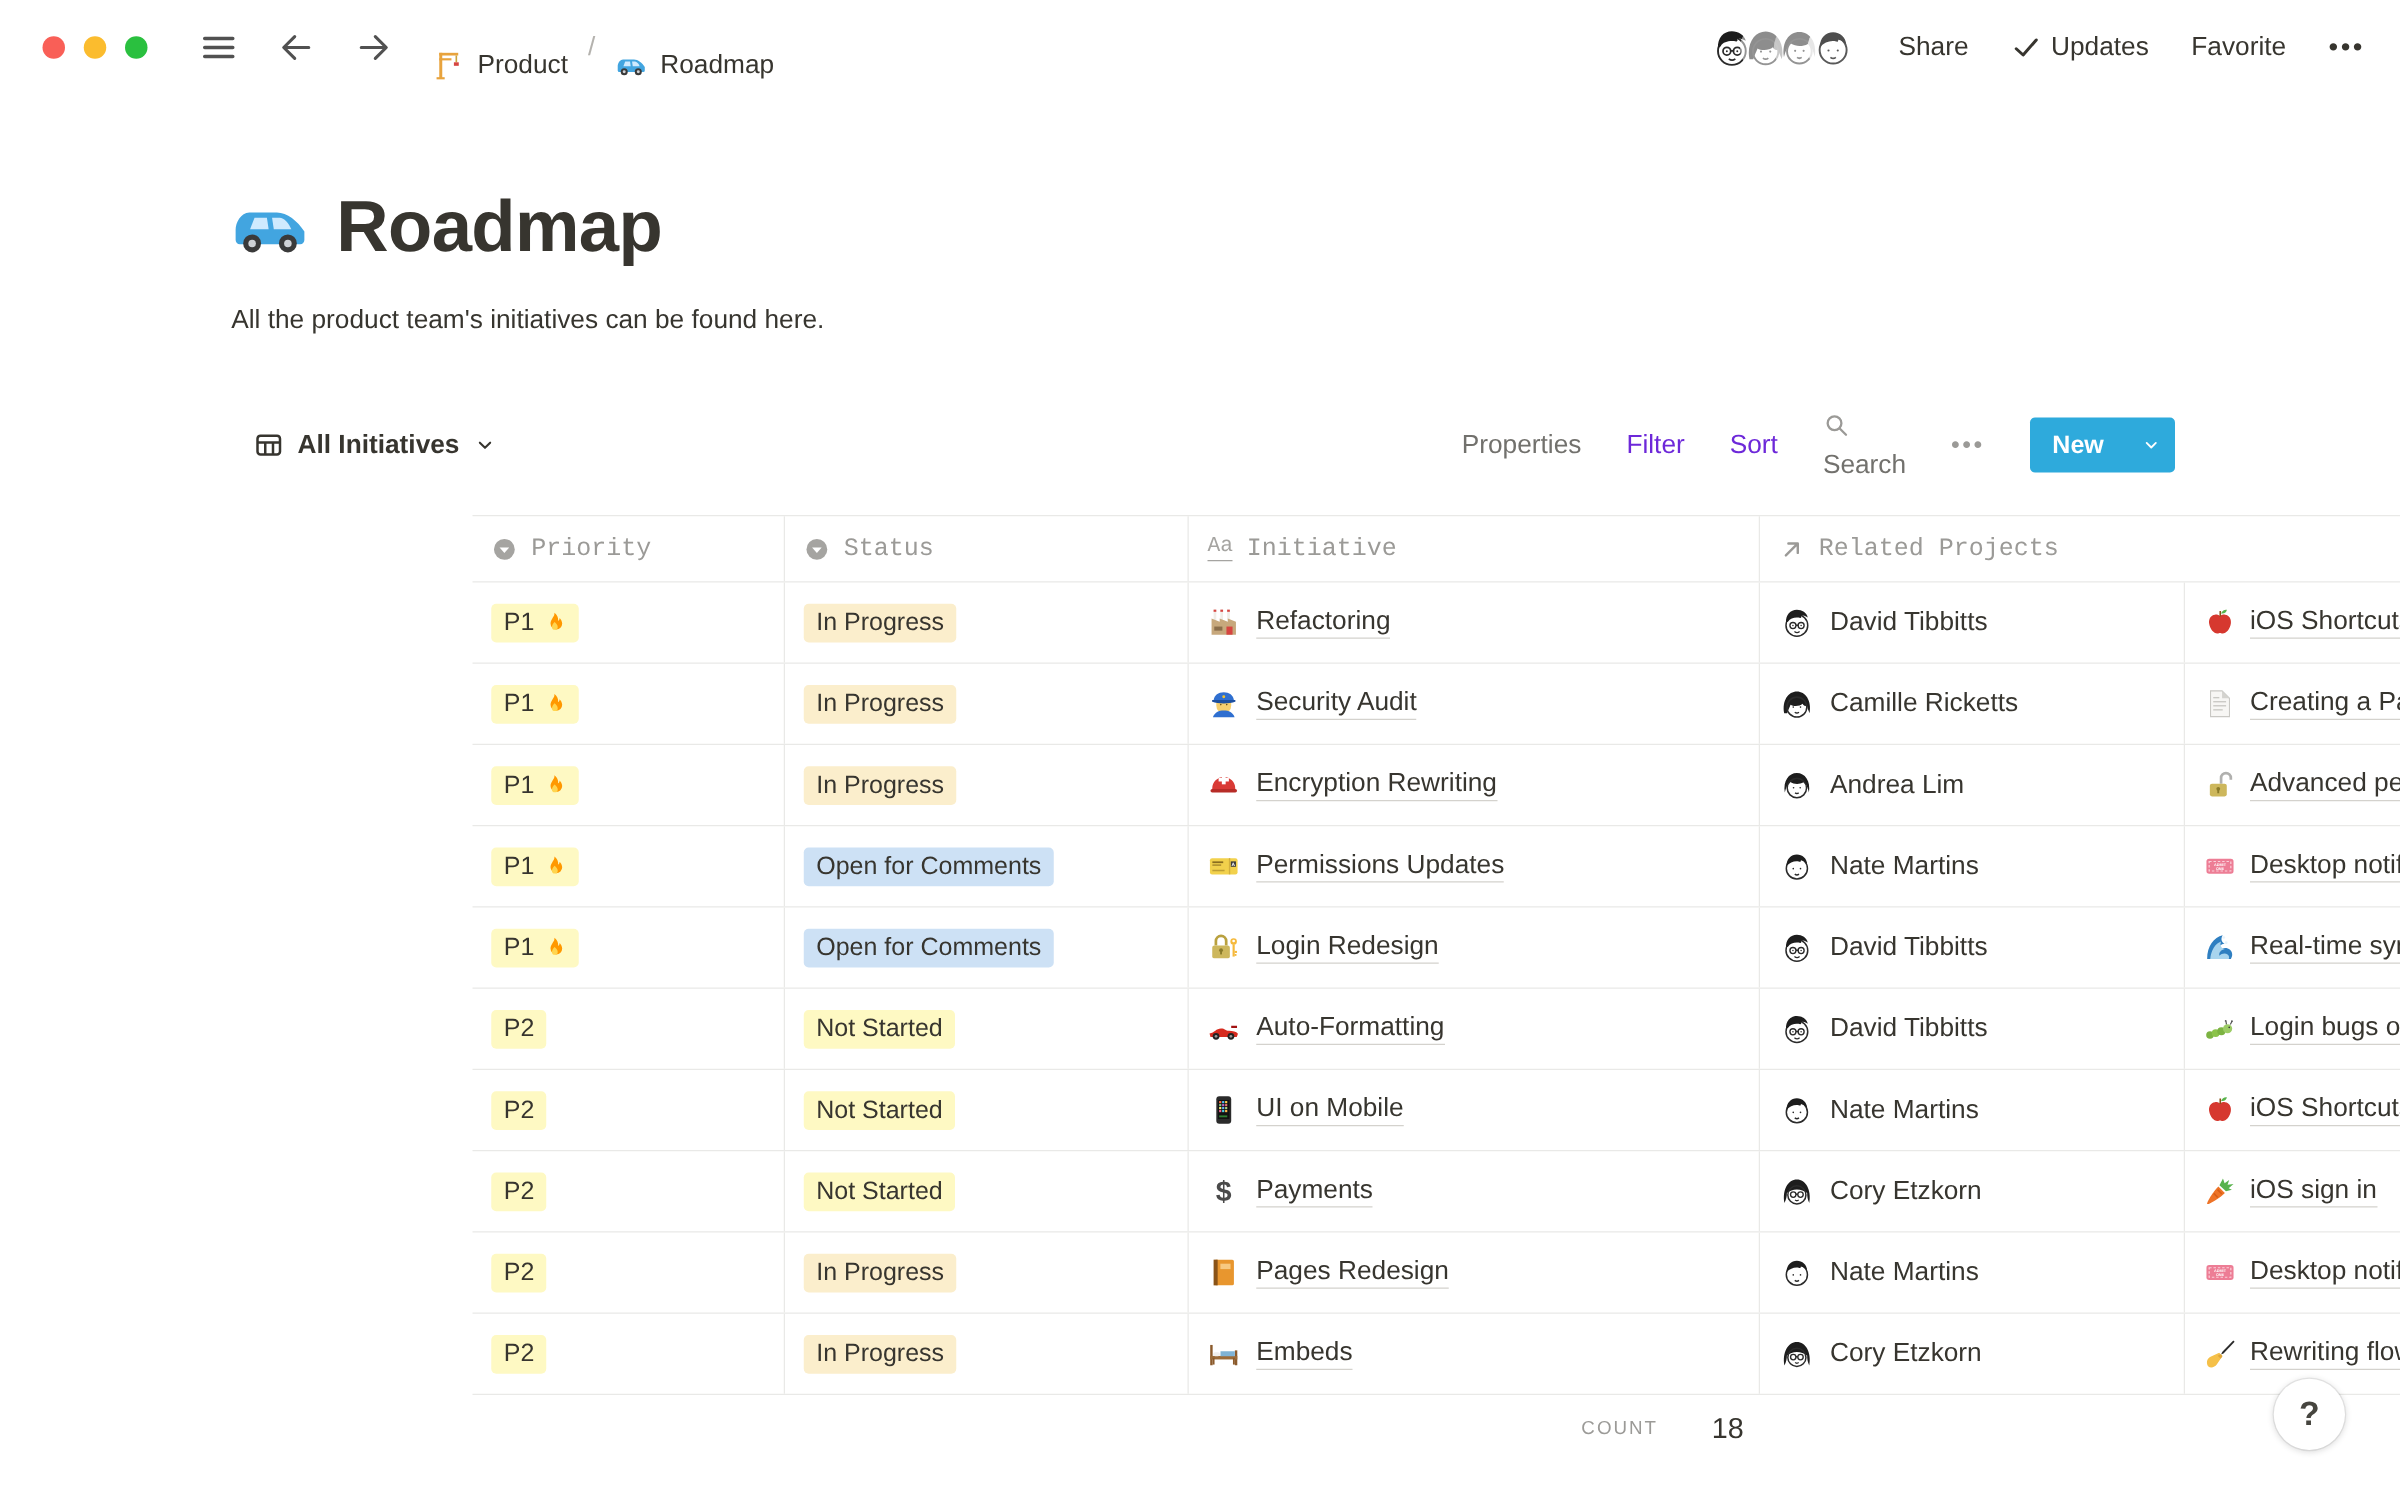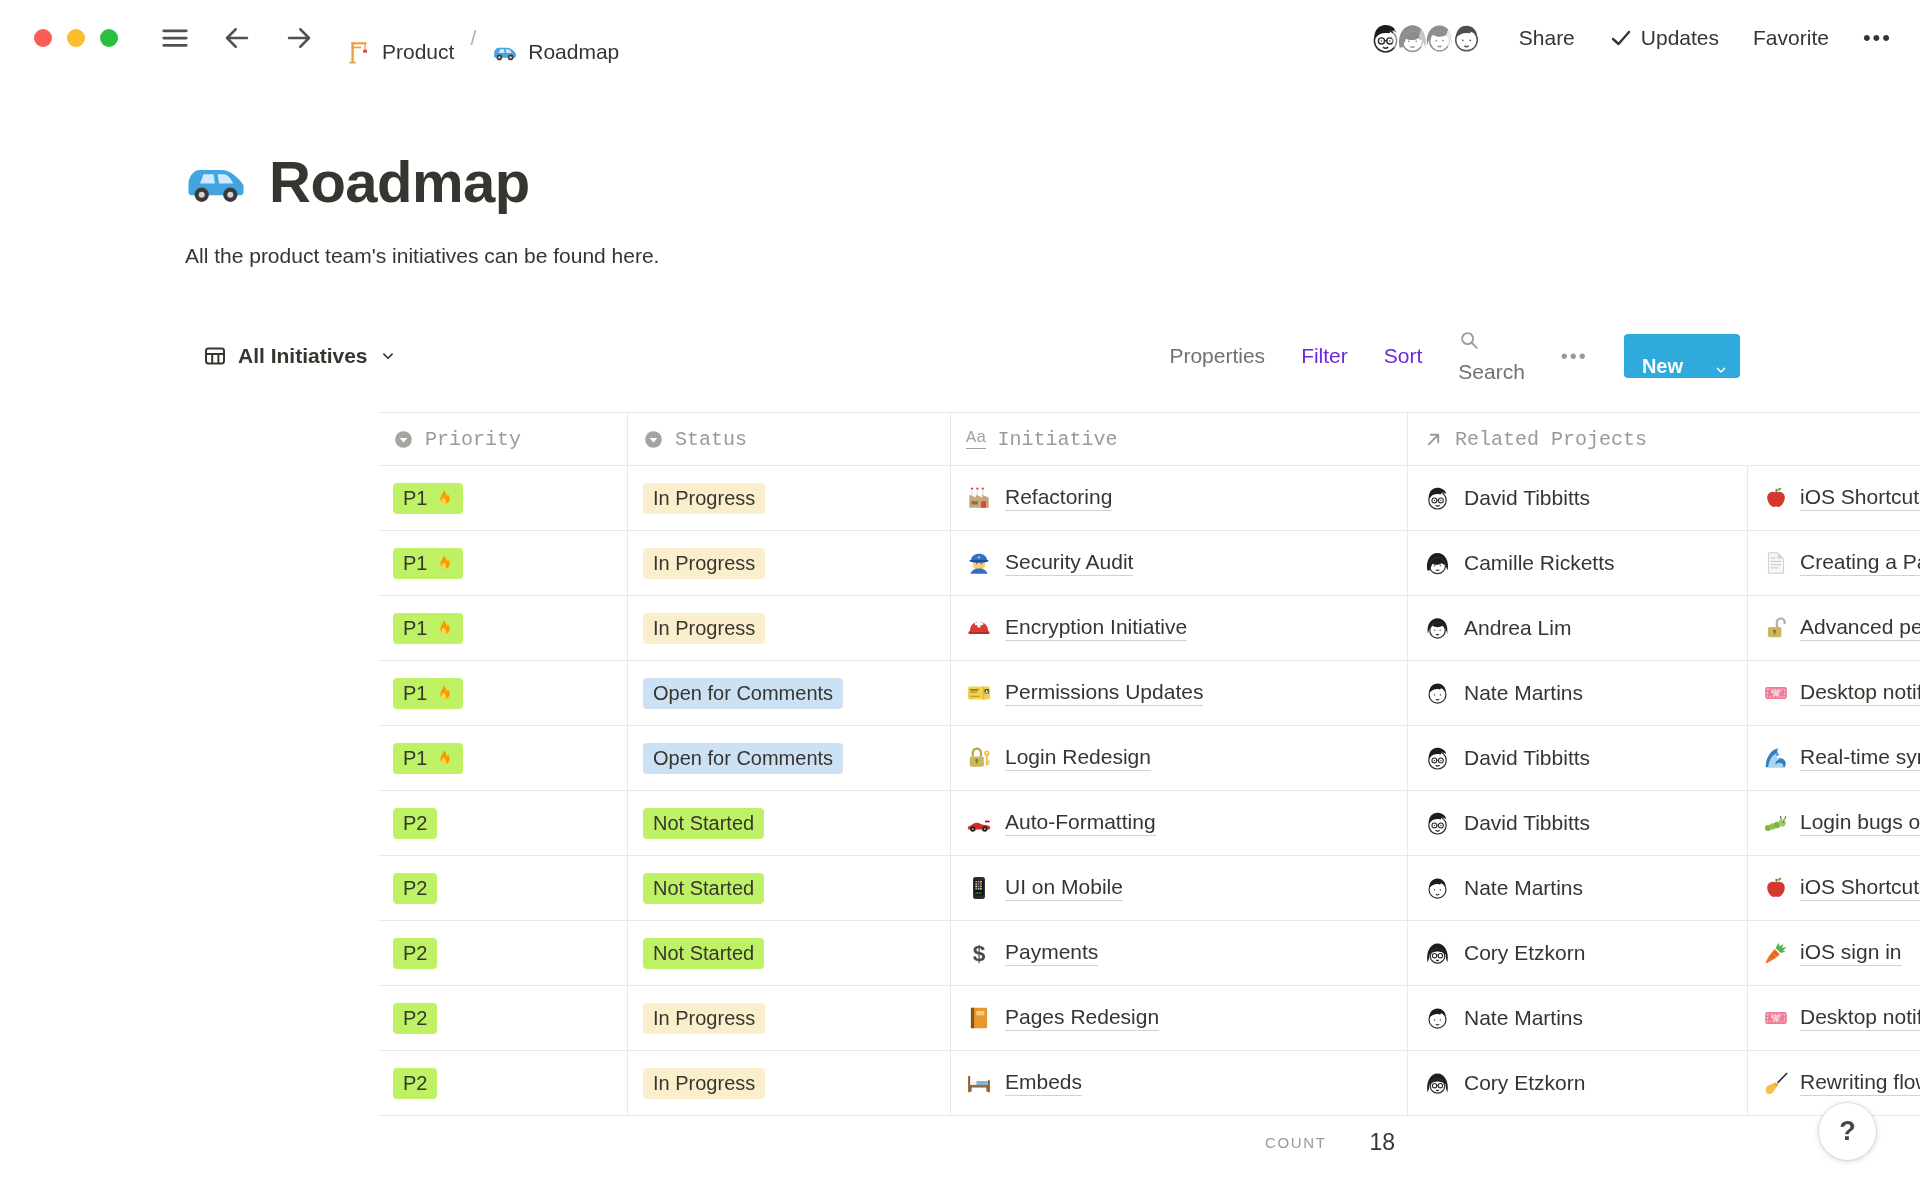--- a/index.html
+++ b/index.html
@@ -39,41 +39,41 @@
   .view-switcher{display:flex;align-items:center;gap:11px;cursor:pointer;}
   .view-ic{width:24px;height:24px;color:#37352f;}
   .view-label{font-size:21px;font-weight:700;color:#37352f;}
   .chev{width:18px;height:18px;color:#37352f;}
   .toolbar-right{margin-left:auto;display:flex;align-items:center;gap:36px;font-size:21px;}
   .tb-gray{color:#72716d;cursor:pointer;}
   .tb-blue{color:#6d28d9;cursor:pointer;}
   .search-wrap{display:flex;align-items:flex-start;gap:9px;color:#72716d;cursor:pointer;flex-direction:column;}
   .search-ic{width:22px;height:22px;color:#9b9a97;}
   .dots{color:#9b9a97;font-size:20px;letter-spacing:2px;cursor:pointer;}
-  .new-btn{display:flex;align-items:flex-end;background:#2eaadc;border-radius:4px;overflow:hidden;height:44px;color:#fff;cursor:pointer;}
+  .new-btn{display:flex;align-items:center;background:#2eaadc;border-radius:4px;overflow:hidden;height:44px;color:#fff;cursor:pointer;}
   .new-main{display:flex;align-items:center;padding:0 18px;font-size:20px;font-weight:600;}
   .new-divider{width:1px;background:rgba(255,255,255,0.35);}
   .new-caret{display:flex;align-items:center;padding:0 11px;}
   .new-caret svg{width:16px;height:16px;color:#fff;}
   
   .table{margin-left:195px;width:1725px;margin-top:30px;font-size:21px;}
   .thead{display:flex;height:52px;border-top:1px solid #e9e9e7;border-bottom:1px solid #e9e9e7;color:#9b9a97;font-size:20px;}
   .trow{display:flex;height:64px;border-bottom:1px solid #e9e9e7;}
   .cell{display:flex;align-items:center;padding:0 15px;border-right:1px solid #e9e9e7;box-sizing:border-box;overflow:hidden;white-space:nowrap;}
   .c0{width:250px;}
   .c1{width:323px;}
   .c2{width:457px;}
   .c3{width:340px;}
   .c4{flex:1;border-right:none;}
   .hcell{gap:11px;cursor:pointer;font-family:Liberation Mono, monospace;}
   .hicon{width:21px;height:21px;flex:none;}
   .aa{font-size:17px;color:#a5a4a1;border-bottom:1.6px solid #a5a4a1;line-height:1.05;padding-bottom:1px;}
   .tag{display:inline-flex;align-items:center;gap:7px;padding:4px 10px;border-radius:4px;font-size:20px;line-height:1.15;color:#37352f;cursor:pointer;}
   .tag .em-18{width:19px;height:19px;}
-  .tag-red{background:#bef264;}
+  .tag-red{background:#fef9c3;}
   .tag-yellow{background:#fbeecc;}
   .tag-blue{background:#cde1f5;}
   .pagelink{color:#37352f;font-weight:500;text-decoration:none;border-bottom:1.6px solid #d4d2cd;padding-bottom:1px;cursor:pointer;}
   .init-cell{gap:13px;}
   .pm-cell{gap:12px;}
   .pm-face{width:29px;height:29px;border-radius:50%;overflow:hidden;flex:none;}
   .pm-face svg{width:100%;height:100%;}
   .rel-item{display:inline-flex;align-items:center;gap:11px;margin-right:28px;flex:none;cursor:pointer;}
   .tfoot{display:flex;height:52px;}
   .fcell{display:flex;align-items:center;justify-content:flex-end;padding:0 13px;box-sizing:border-box;}
@@ -557,21 +557,21 @@
               </svg>
             </span>
           </div>
           <div class="cell c1">
             <span class="tag tag-yellow">In Progress</span>
           </div>
           <div class="cell c2 init-cell">
             <svg class="icn em-26">
               <use href="#e-helmet"></use>
             </svg>
-            <a class="pagelink">Encryption Initiative</a>
+            <a class="pagelink">Encryption Rewriting</a>
           </div>
           <div class="cell c3 pm-cell">
             <span class="pm-face"><svg class="icn ">
                 <use href="#face-andrea"></use>
               </svg></span>
             <span>Andrea Lim</span>
           </div>
           <div class="cell c4">
             <span class="rel-item">
               <svg class="icn em-26">

